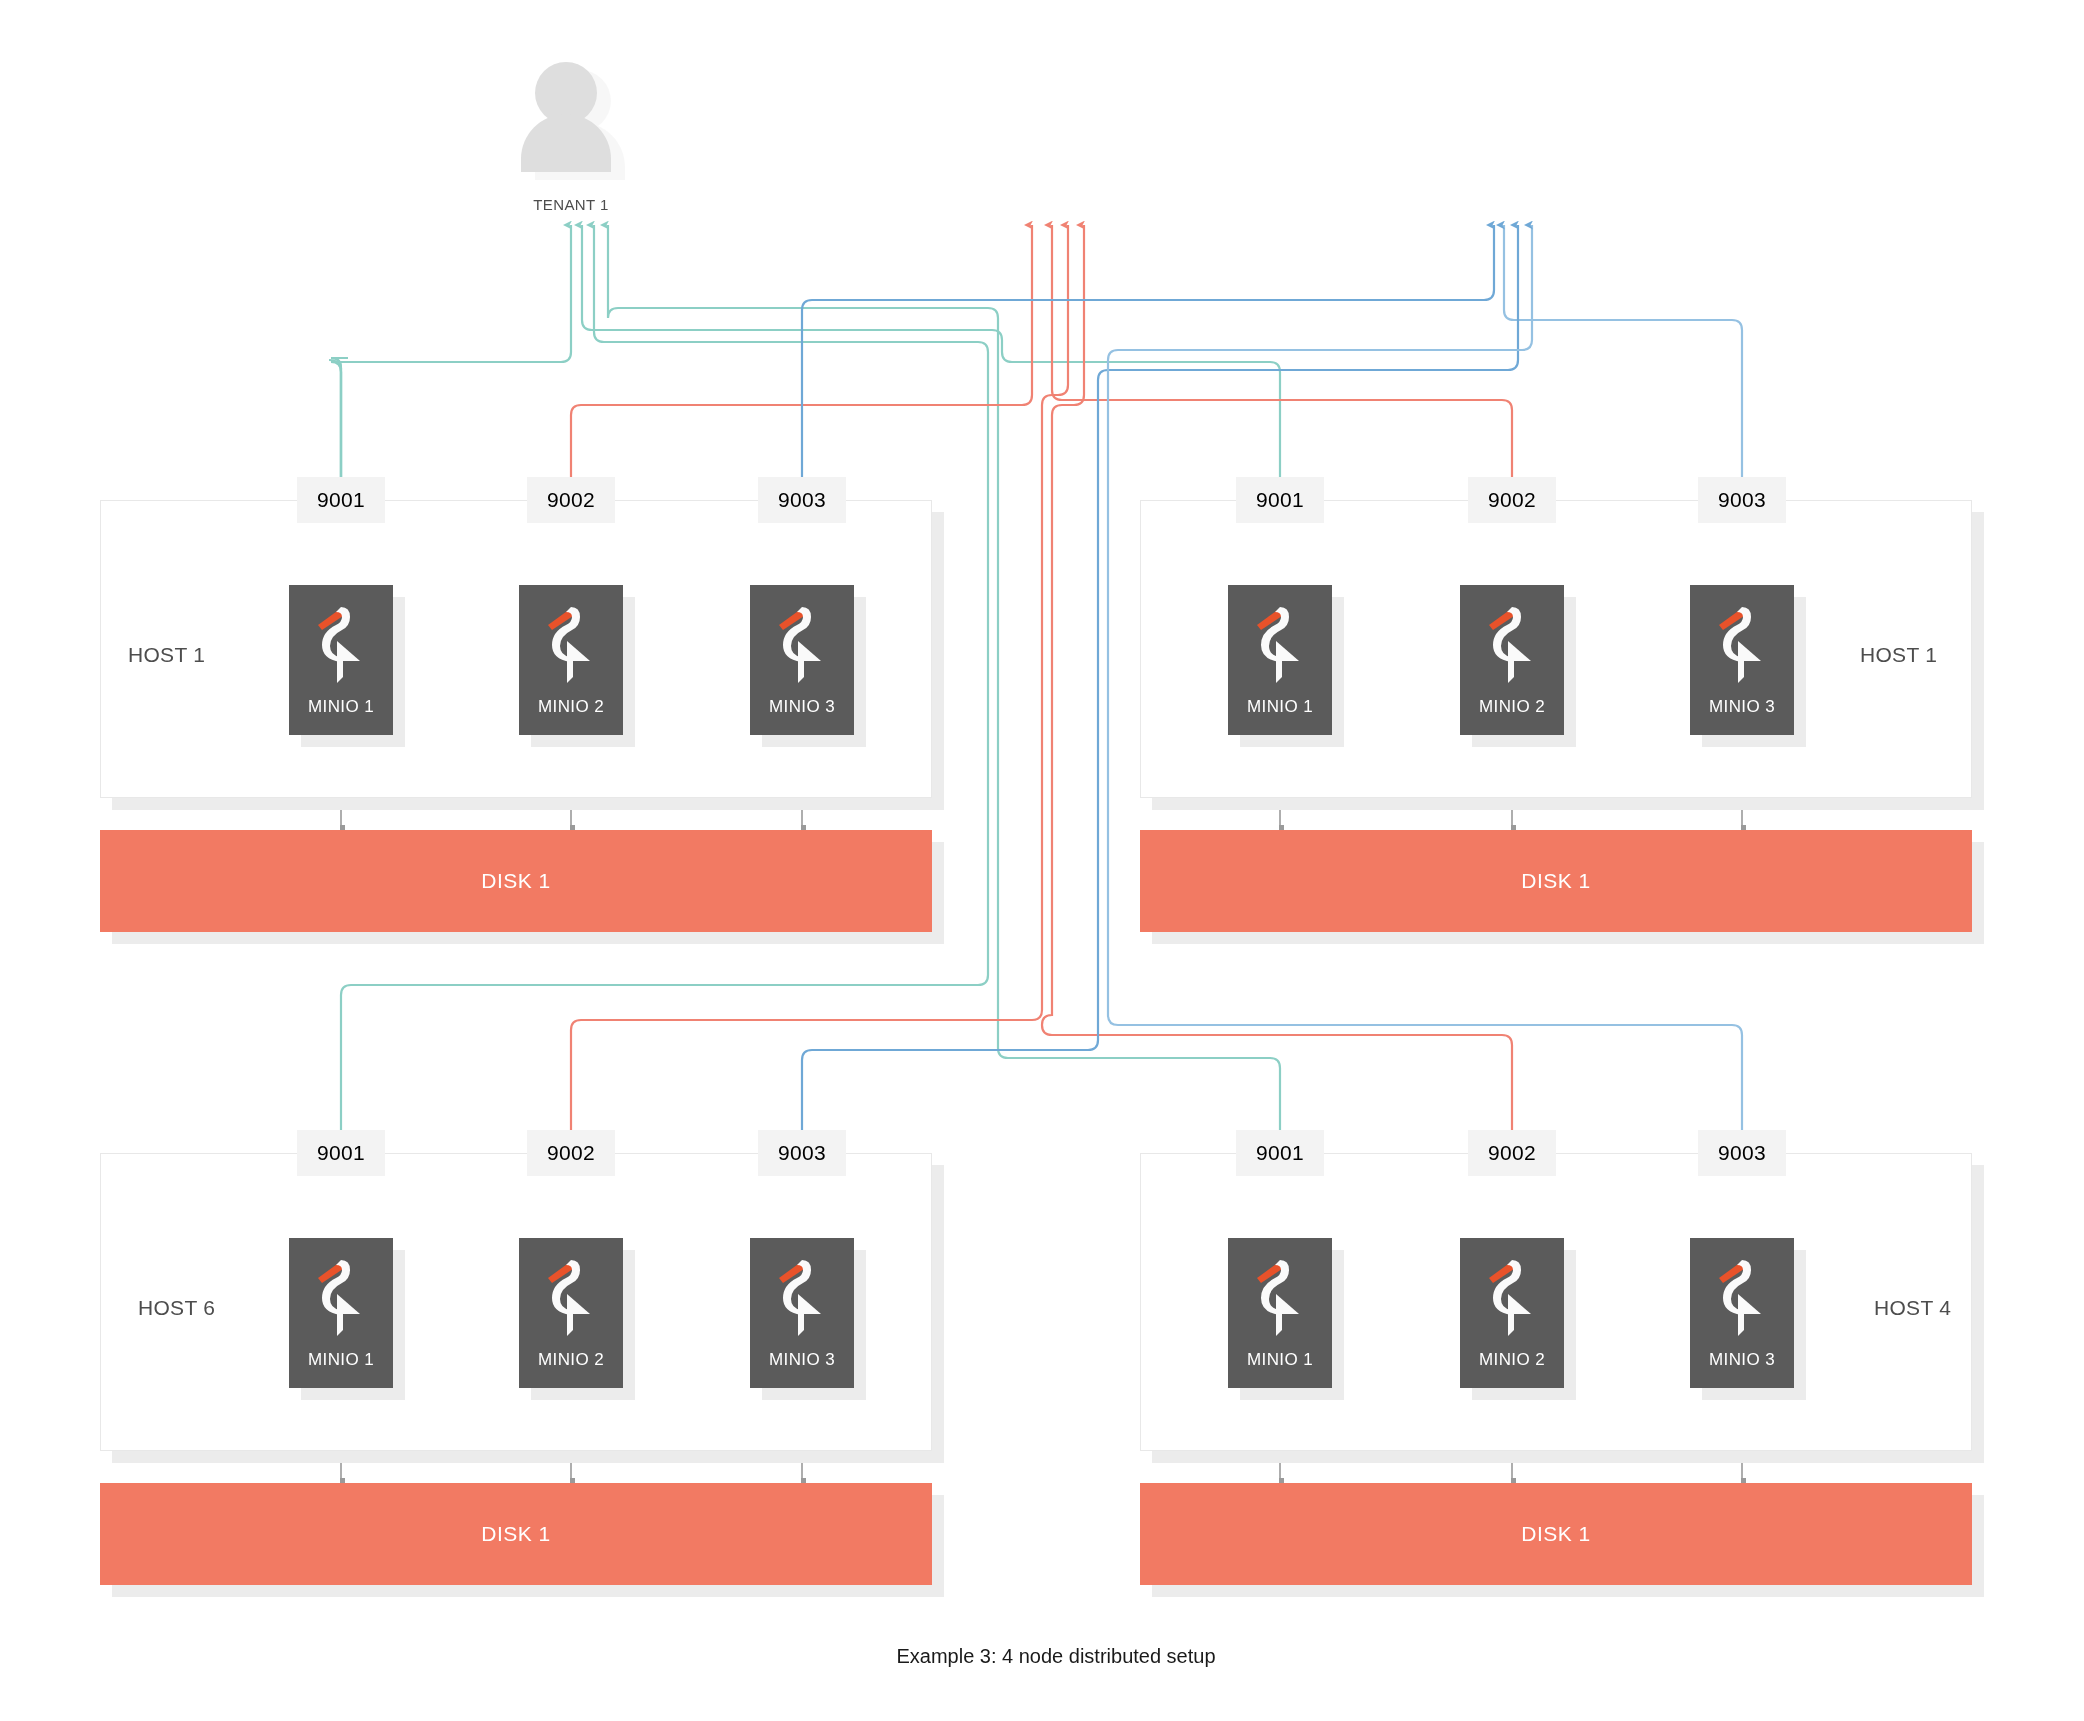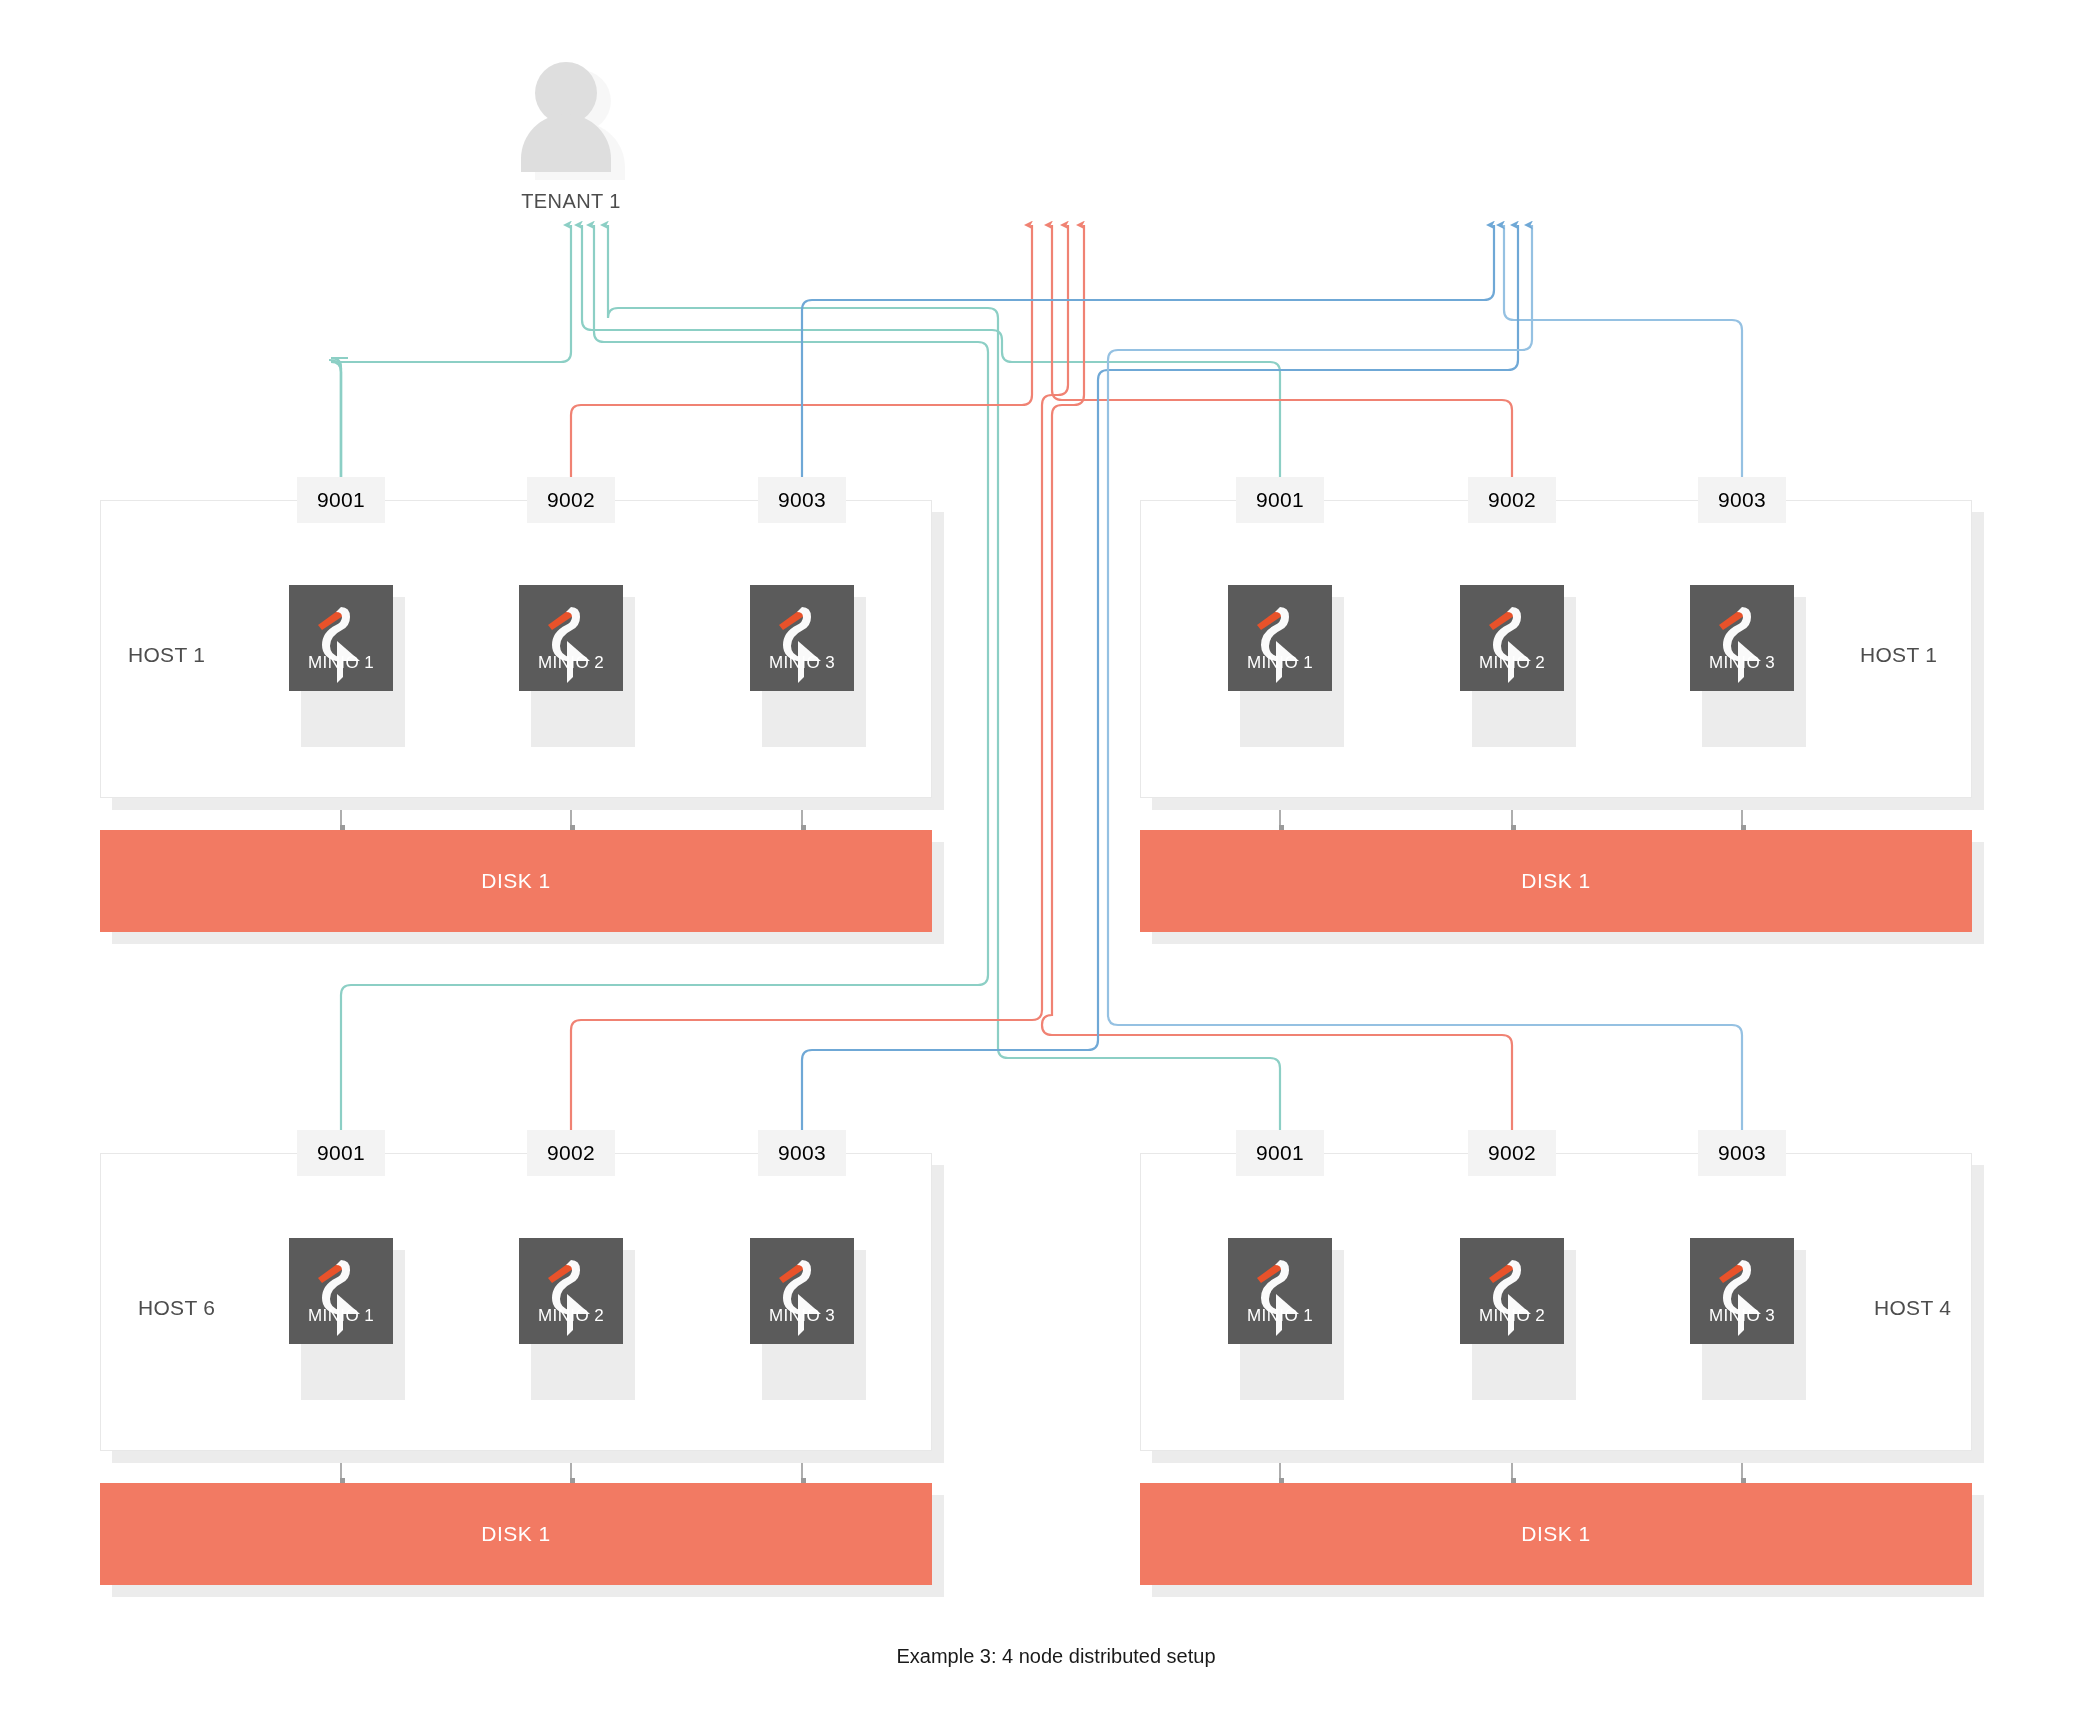--- a/index.html
+++ b/index.html
@@ -40,22 +40,22 @@
   .avatar .fg .head{
     position:absolute; left:16px; top:0; width:62px; height:62px;
     border-radius:50%; background:#dedede;
   }
   .avatar .fg .body{
     position:absolute; left:2px; top:52px; width:90px; height:58px;
     background:#dedede;
     border-top-left-radius:46px; border-top-right-radius:46px;
   }
   .tenant-label{
-    margin-top:10px;
-    font-size:20px;
+    margin-top:16px;
+    font-size:15px;
     color:#4d4d4d;
     letter-spacing:.4px;
     white-space:nowrap;
   }
 
   
   .host-shadow{
     position:absolute;
     background:#ececec;
   }
@@ -105,21 +105,21 @@
   }
 
   
   .node-shadow{
     position:absolute;
     width:104px; height:150px;
     background:#ececec;
   }
   .node{
     position:absolute;
-    width:104px; height:106px;
+    width:104px; height:150px;
     background:#5b5b5b;
   }
   .node .logo{
     position:absolute;
     left:50%; top:14px;
     transform:translateX(-50%);
     width:62px; height:86px;
   }
   .node .name{
     position:absolute;

